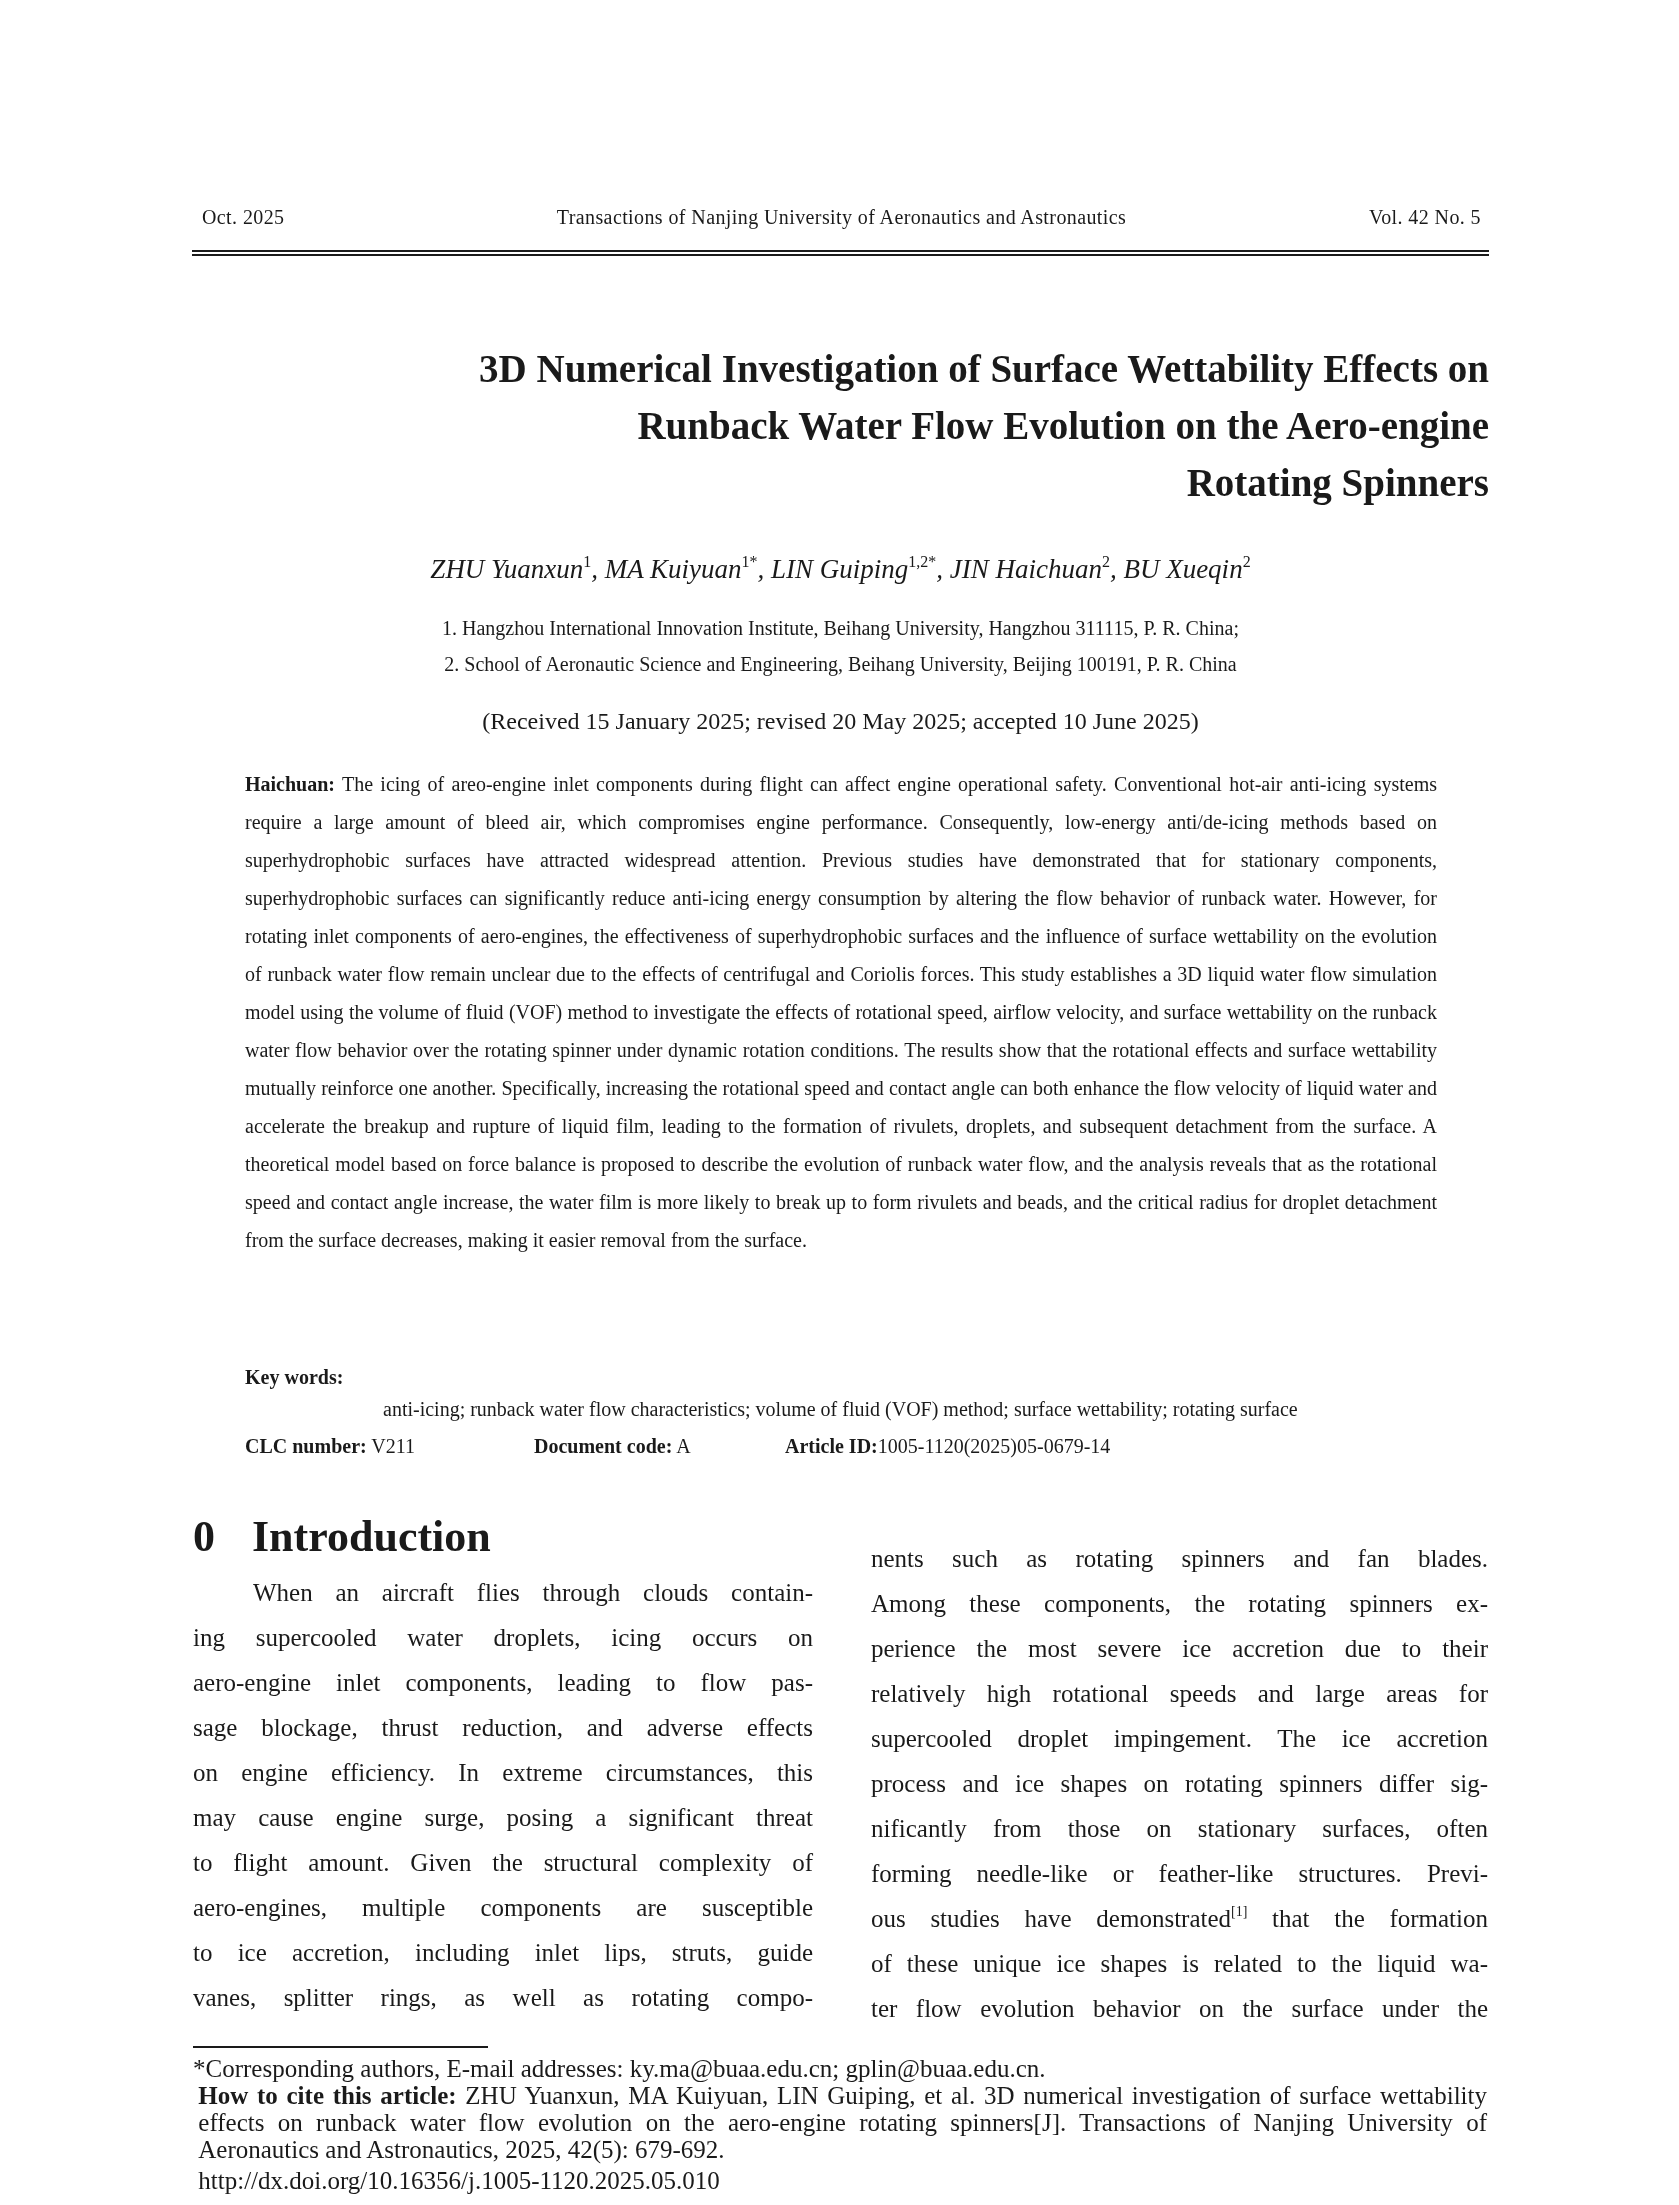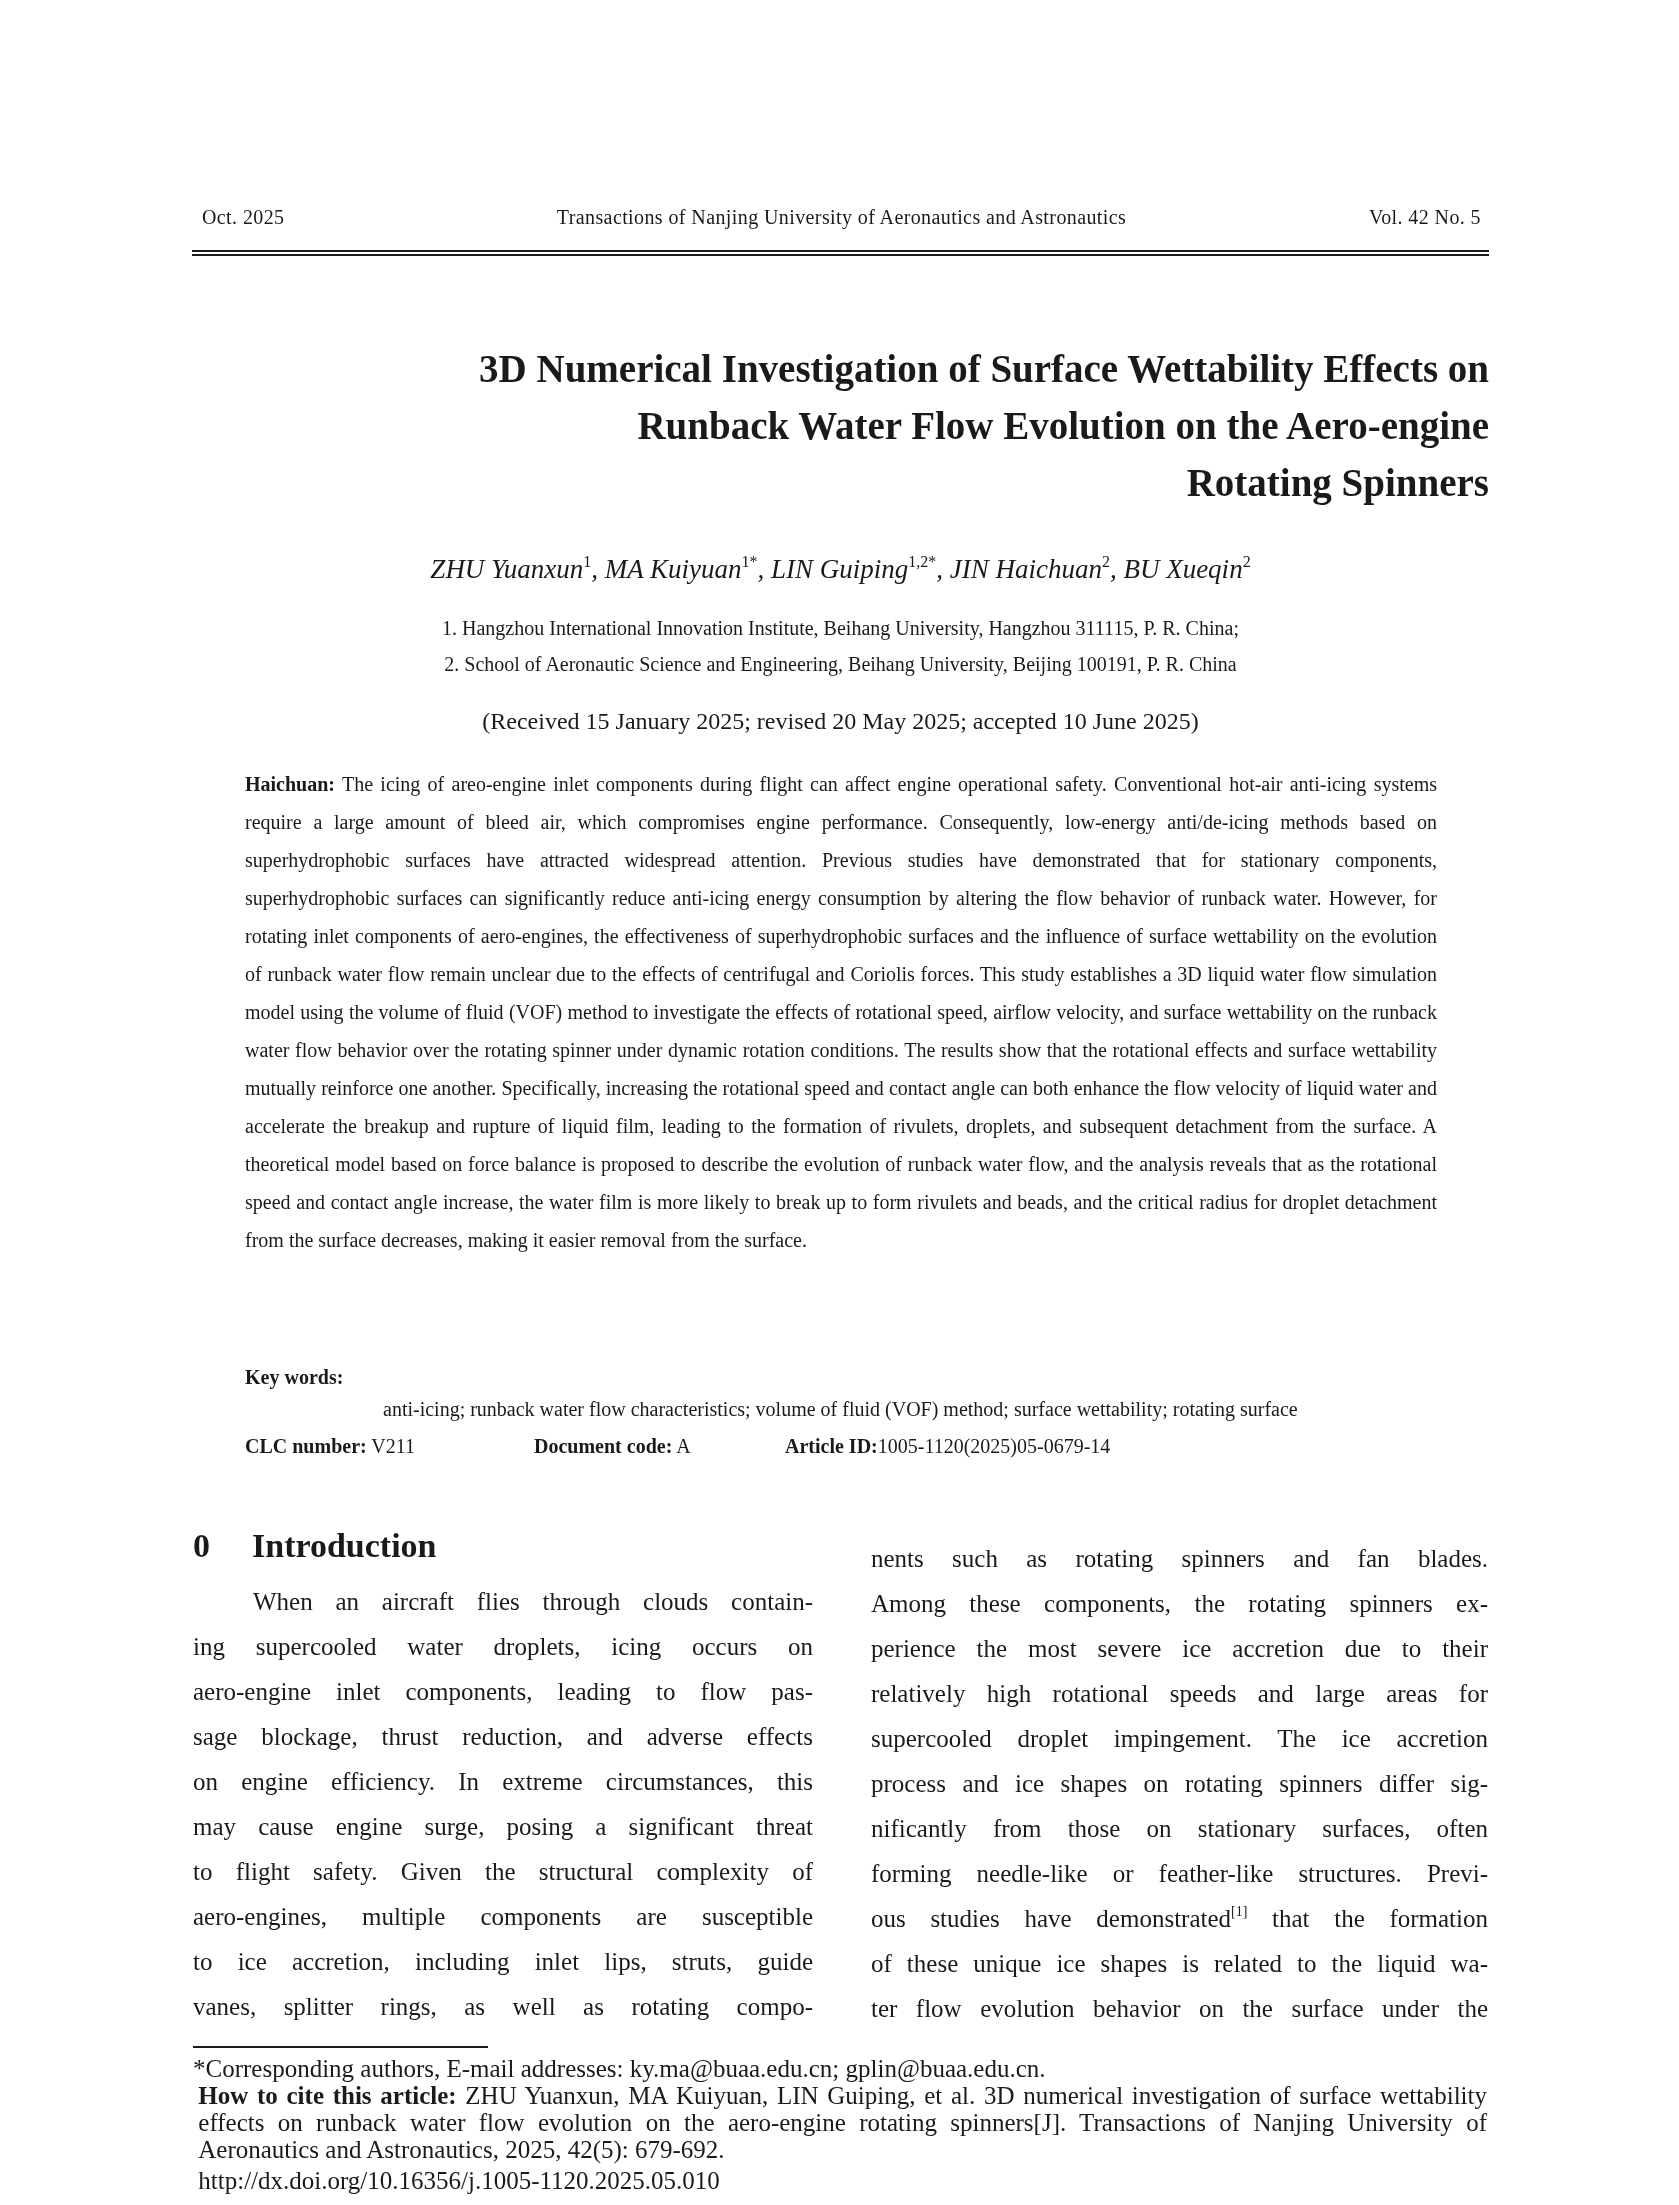--- a/index.html
+++ b/index.html
@@ -61,21 +61,21 @@
 
   
   .col {
     position: absolute; top: 1508px; width: 620px;
     font-size: 25px; line-height: 45px; text-align: justify;
   }
   .col-left { left: 193px; }
   .col-right { left: 871px; top: 1536px; width: 617px; }
   .col .line { display: block; text-align-last: justify; white-space: nowrap; height: 45px; overflow: visible; }
   .section-head {
-    font-weight: bold; font-size: 34px; line-height: 45px; height: 56px; margin-top: 15px;
+    font-weight: bold; font-size: 44px; line-height: 45px; height: 56px; margin-top: 6px;
   }
   .section-head .num { display: inline-block; width: 59px; }
   .indent { padding-left: 60px; }
   .cite-sup { font-size: 14px; vertical-align: 11.5px; line-height: 0; }
 
   .foot-rule { position: absolute; left: 193px; top: 2046px; width: 295px; height: 1.8px; background: #1a1a1a; }
   .footnotes {
     position: absolute; left: 193px; top: 2055px; width: 1294px;
     font-size: 25px; line-height: 27px;
   }
@@ -139,21 +139,21 @@
 <div class="col col-left">
   <div class="section-head">
     <span class="num">0</span><span>Introduction</span>
   </div>
   <span class="line indent">When an aircraft flies through clouds contain-</span>
   <span class="line">ing supercooled water droplets, icing occurs on</span>
   <span class="line">aero-engine inlet components, leading to flow pas-</span>
   <span class="line">sage blockage, thrust reduction, and adverse effects</span>
   <span class="line">on engine efficiency. In extreme circumstances, this</span>
   <span class="line">may cause engine surge, posing a significant threat</span>
-  <span class="line">to flight safety. Given the structural complexity of</span>
+  <span class="line">to flight amount. Given the structural complexity of</span>
   <span class="line">aero-engines, multiple components are susceptible</span>
   <span class="line">to ice accretion, including inlet lips, struts, guide</span>
   <span class="line">vanes, splitter rings, as well as rotating compo-</span>
 </div>
 
 <div class="col col-right">
   <span class="line">nents such as rotating spinners and fan blades.</span>
   <span class="line">Among these components, the rotating spinners ex-</span>
   <span class="line">perience the most severe ice accretion due to their</span>
   <span class="line">relatively high rotational speeds and large areas for</span>

